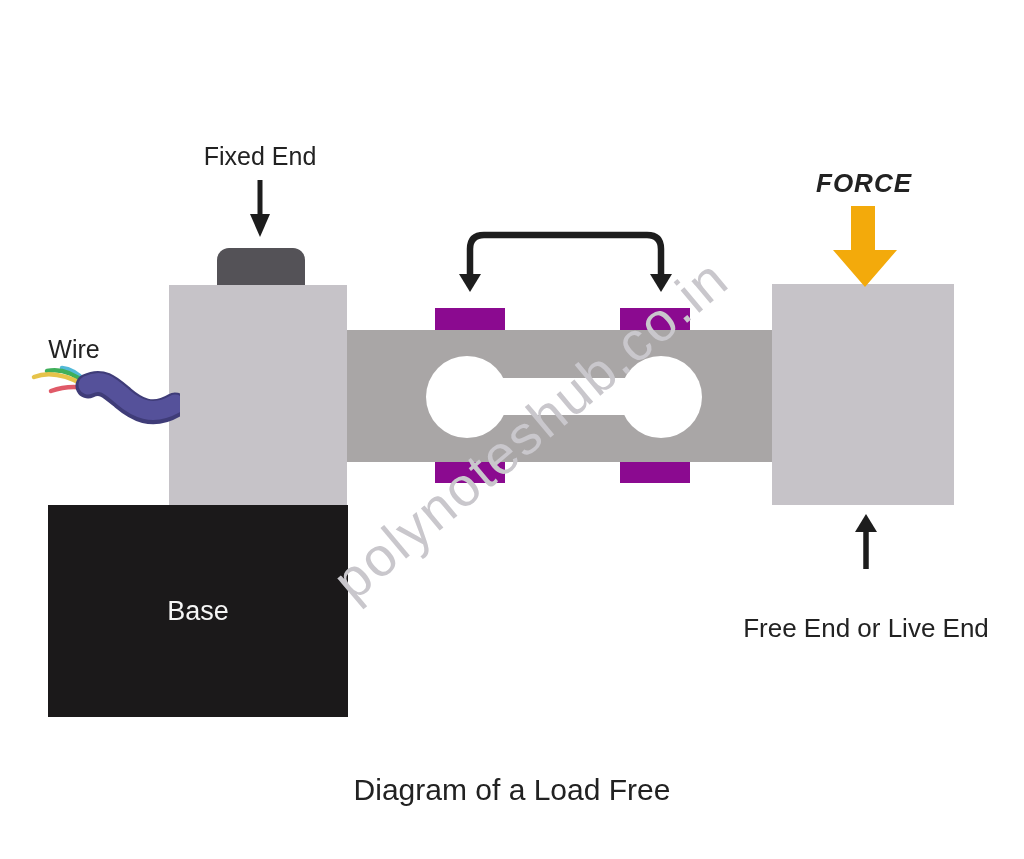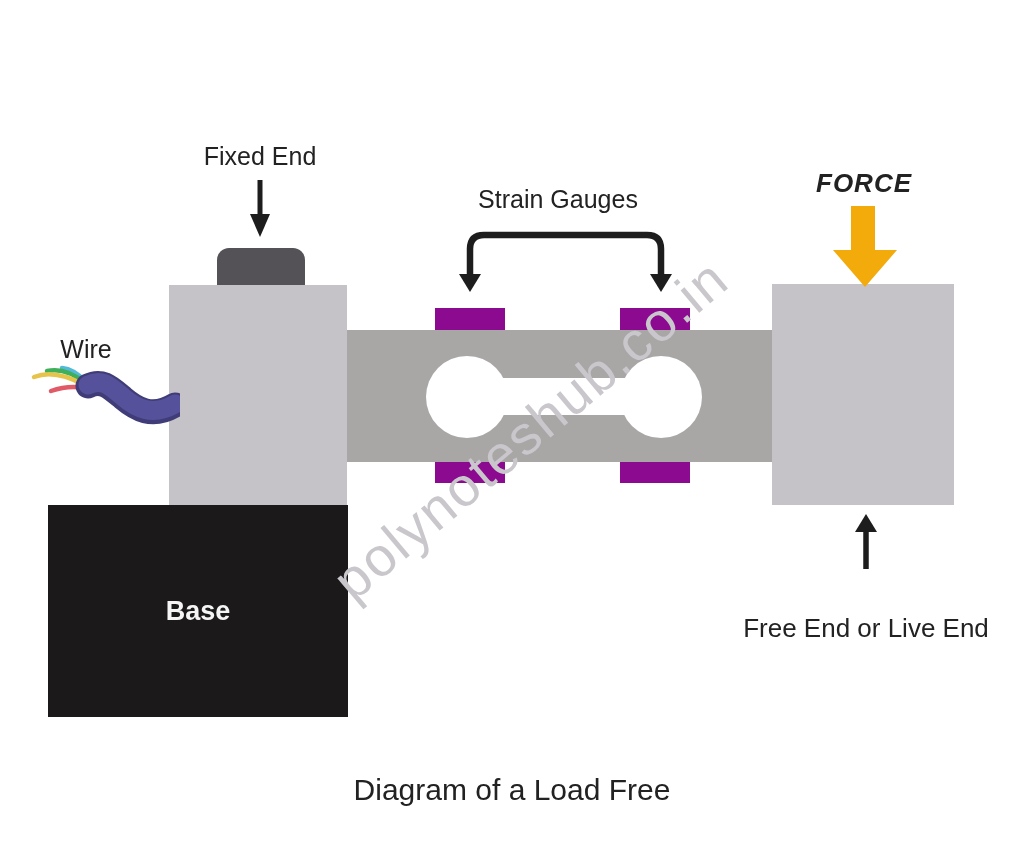--- a/index.html
+++ b/index.html
@@ -9,39 +9,39 @@
     font-family:"Liberation Sans","DejaVu Sans",sans-serif;
     color:var(--text-dark,#222);
   }
   .abs{position:absolute;}
   .label{position:absolute;text-align:center;font-size:25px;line-height:1.1;color:var(--text-dark);z-index:4;}
   
   .col-left{left:169px;top:285px;width:178px;height:220px;background:var(--block-light-gray);z-index:2;}
   .cap{left:217px;top:248px;width:88px;height:38px;background:var(--cap-dark-gray);border-radius:12px 12px 0 0;z-index:1;}
   .base{left:48px;top:505px;width:300px;height:212px;background:var(--base-black);z-index:2;
         display:flex;align-items:center;justify-content:center;}
-  .base-label{font-size:27px;color:var(--base-text);font-weight:bold;}
+  .base-label{font-size:27px;color:var(--base-text);}
   .beam{left:347px;top:330px;width:426px;height:132px;background:var(--beam-gray);z-index:1;}
   .free-block{left:772px;top:284px;width:182px;height:221px;background:var(--block-light-gray);z-index:2;}
   
   .hole{background:#ffffff;border-radius:50%;width:82px;height:82px;top:356px;z-index:2;}
   .hole-left{left:426px;}
   .hole-right{left:620px;}
   .hole-bar{left:467px;top:378px;width:194px;height:37px;background:#ffffff;z-index:2;}
   
   .gauge{background:var(--gauge-purple);width:70px;height:22px;z-index:3;}
   .g-tl{left:435px;top:308px;}
   .g-tr{left:620px;top:308px;}
   .g-bl{left:435px;top:462px;height:21px;}
   .g-br{left:620px;top:462px;height:21px;}
   
   .fixed-end-label{left:170px;top:143px;width:180px;}
   .strain-gauges-label{left:448px;top:186px;width:220px;}
   .force-label{left:794px;top:169px;width:140px;font-size:26px;font-weight:700;letter-spacing:1px;font-style:italic;}
-  .wire-label{left:36px;top:336px;width:100px;}
+  .wire-label{left:24px;top:336px;width:100px;}
   .free-end-label{left:716px;top:586px;width:300px;font-size:26px;margin-top:28px;}
   .title{left:312px;top:773px;width:400px;font-size:30px;}
   
   svg.abs{z-index:4;}
   
   .watermark{
     position:absolute;left:117px;top:395px;width:840px;height:84px;
     transform:rotate(-40deg);transform-origin:center center;
     font-size:55px;letter-spacing:2px;text-align:center;
     color:var(--watermark-gray);z-index:6;pointer-events:none;white-space:nowrap;
@@ -63,21 +63,20 @@
   <div class="abs gauge g-tl"></div>
   <div class="abs gauge g-tr"></div>
   <div class="abs gauge g-bl"></div>
   <div class="abs gauge g-br"></div>
 
   <div class="abs base">
     <span class="base-label">Base</span>
   </div>
 
   <div class="label fixed-end-label">Fixed End</div>
-  <div class="label strain-gauges-label">Strain Gauges</div>
   <div class="label force-label">FORCE</div>
   <div class="label wire-label">Wire</div>
   <div class="label free-end-label">Free End or Live End</div>
   <div class="label title">Diagram of a Load Free</div>
 
   <svg class="abs" style="left:245px;top:178px;" width="30" height="64" viewBox="0 0 30 64">
     <line x1="15" y1="2" x2="15" y2="38" style="stroke:var(--arrow-black);stroke-width:5;"></line>
     <polygon points="5,36 25,36 15,59" style="fill:var(--arrow-black);"></polygon>
   </svg>
 

